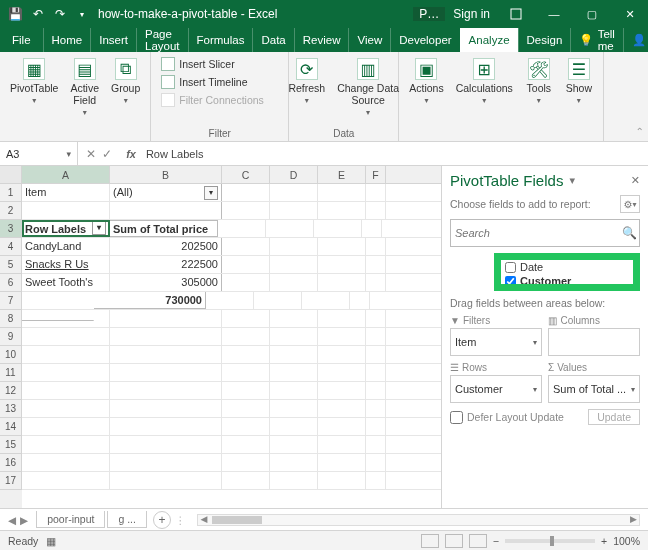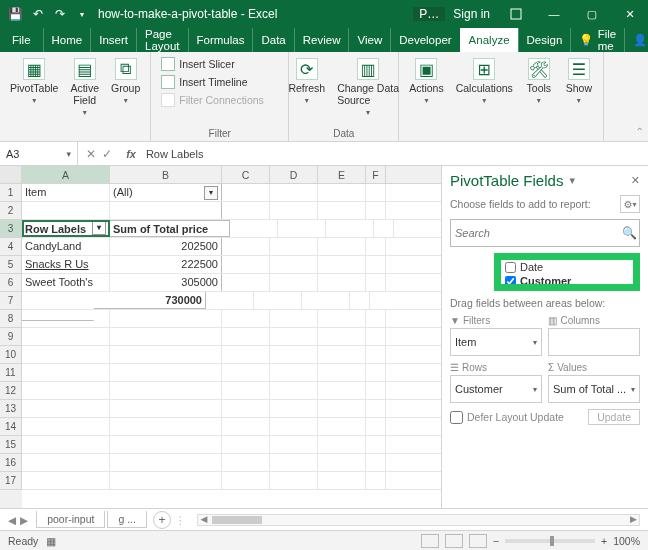--- a/index.html
+++ b/index.html
@@ -123,21 +123,21 @@
   <div class="menuitem">Page Layout</div>
   <div class="menuitem">Formulas</div>
   <div class="menuitem">Data</div>
   <div class="menuitem">Review</div>
   <div class="menuitem">View</div>
   <div class="menuitem">Developer</div>
   <div class="menuitem active">Analyze</div>
   <div class="menuitem">Design</div>
   <div class="menuitem tell">
       <span>💡</span>
-      <span>File me</span>
+      <span>Tell me</span>
     </div>
   <div class="menuitem share">
       <span>👤</span>
     </div>
 </div>
 
 <div class="ribbon">
   <div class="rgroup">
     <div class="grow">
       <div class="rbtn">
@@ -177,21 +177,21 @@
   </div>
   <div class="rgroup" style="width:110px;">
     <div class="grow">
       <div class="rbtn">
           <div class="ic">⟳</div>
           <span>Refresh</span>
           <span class="caret">▾</span>
         </div>
       <div class="rbtn">
           <div class="ic">▥</div>
-          <span style="white-space:pre;text-align:left;">Change Data
+          <span style="white-space:pre;text-align:center;">Change Data
 Source</span>
           <span class="caret">▾</span>
         </div>
     </div>
     <div class="glabel">Data</div>
   </div>
   <div class="rgroup">
     <div class="grow">
       <div class="rbtn">
           <div class="ic">▣</div>
@@ -277,21 +277,21 @@
           <div class="row">
             <div class="cell" style="width: 88px;"></div>
             <div class="cell" style="width: 112px; border-right: 1px solid rgb(187, 187, 187);"></div>
             <div class="cell" style="width: 48px;"></div>
             <div class="cell" style="width: 48px;"></div>
             <div class="cell" style="width: 48px;"></div>
             <div class="cell" style="width: 20px;"></div>
           </div>
           <div class="row hdr">
             <div class="cell selcell" style="width: 88px; border-top: 1px solid rgb(187, 187, 187); border-bottom: 1px solid rgb(187, 187, 187);"><span>Row Labels</span><span class="fbtn" style="float:right;border:1px solid #999;width:14px;height:14px;font-size:8px;text-align:center;line-height:12px;">▾</span></div>
-            <div class="cell" style="width: 120px; border-right: 1px solid rgb(187, 187, 187); border-top: 1px solid rgb(187, 187, 187); border-bottom: 1px solid rgb(187, 187, 187);">Sum of Total price</div>
+            <div class="cell" style="width: 108px; border-right: 1px solid rgb(187, 187, 187); border-top: 1px solid rgb(187, 187, 187); border-bottom: 1px solid rgb(187, 187, 187);">Sum of Total price</div>
             <div class="cell" style="width: 48px;"></div>
             <div class="cell" style="width: 48px;"></div>
             <div class="cell" style="width: 48px;"></div>
             <div class="cell" style="width: 20px;"></div>
           </div>
           <div class="row">
             <div class="cell" style="width: 88px;">CandyLand</div>
             <div class="cell r" style="width: 112px; border-right: 1px solid rgb(187, 187, 187);">202500</div>
             <div class="cell" style="width: 48px;"></div>
             <div class="cell" style="width: 48px;"></div>

